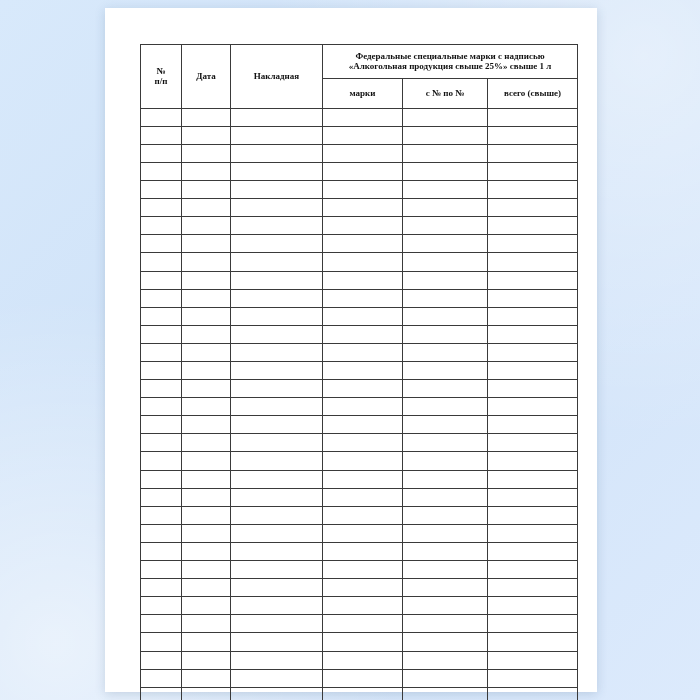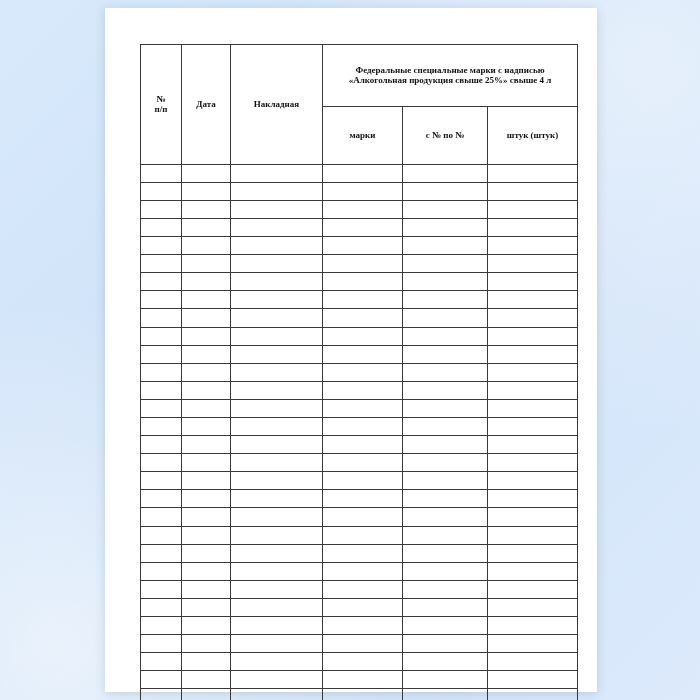--- a/index.html
+++ b/index.html
@@ -62,21 +62,21 @@
     padding: 0;
     margin: 0;
   }
   table.ledger th {
     font-weight: bold;
     text-align: center;
     vertical-align: middle;
     font-size: 9px;
     line-height: 1.15;
     color: #111111;
-    padding: 20px 1px;
+    padding: 6px 1px;
   }
   th.group-head {
     font-size: 7.6px;
     line-height: 1.35;
     font-weight: bold;
     padding: 3px 4px 2px 4px;
   }
   th.sub-head {
     font-size: 8px;
     font-weight: normal;
@@ -126,27 +126,27 @@
         <thead>
           <tr>
             <th class="stacked num-stack" rowspan="2">
               <span>№</span>
               <span>п/п</span>
             </th>
             <th class="stacked" rowspan="2">Дата</th>
             <th class="stacked" rowspan="2">Накладная</th>
             <th class="group-head" colspan="3">
               <span class="group-title-line1">Федеральные специальные марки с надписью</span>
-              <span class="group-title-line2">«Алкогольная продукция свыше 25%» свыше 4 л</span>
+              <span class="group-title-line2">«Алкогольная продукция свыше 25%» свыше 1 л</span>
             </th>
           </tr>
           <tr>
             <th class="sub-head">марки</th>
             <th class="sub-head">с № по №</th>
-            <th class="sub-head">штук (штук)</th>
+            <th class="sub-head">всего (свыше)</th>
           </tr>
         </thead>
         <tbody id="ledger-body">
             <tr>
               <td class="cell"></td>
               <td class="cell"></td>
               <td class="cell"></td>
               <td class="cell"></td>
               <td class="cell"></td>
               <td class="cell"></td>

